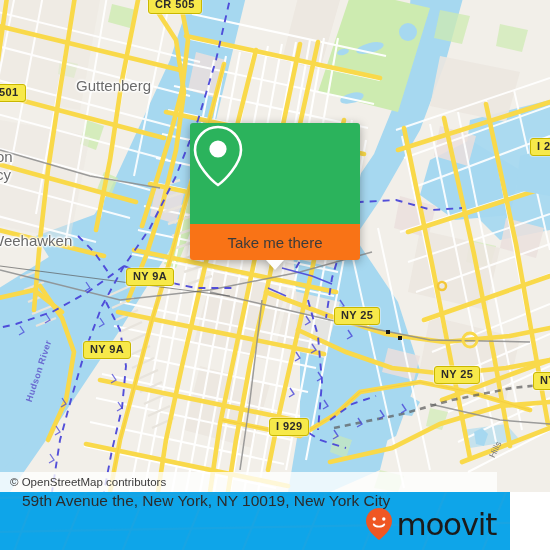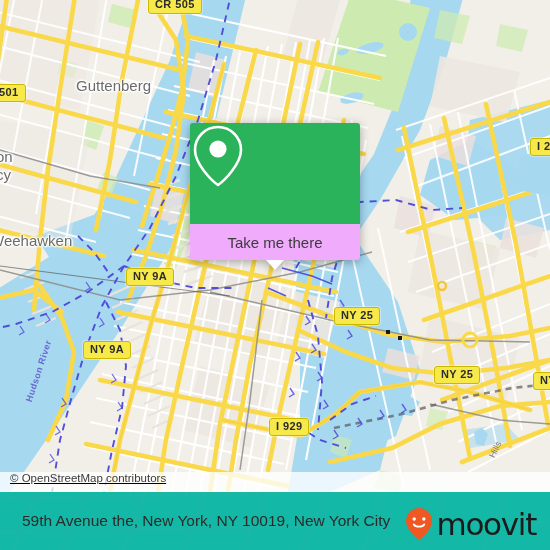--- a/index.html
+++ b/index.html
@@ -59,52 +59,52 @@
   .popup{
     position:absolute;left:190px;top:123px;width:170px;
     filter:drop-shadow(0 2px 5px rgba(0,0,0,.32));
   }
   .popup-head{
     height:101px;background:#2bb35c;
     border-radius:3px 3px 0 0;
     display:flex;align-items:center;justify-content:center;
   }
   .popup-body{
-    height:36px;background:#f0abfc;
+    height:36px;background:#f97316;
     border-radius:0 0 3px 3px;
     display:flex;align-items:center;justify-content:center;
   }
   .popup-body span{
     color:#3b3b3b;font-size:15px;
     font-family:"Liberation Sans","DejaVu Sans",sans-serif;
   }
   .popup-tail{
     position:absolute;left:50%;margin-left:-9px;top:137px;
     width:0;height:0;
     border-left:9px solid transparent;
     border-right:9px solid transparent;
     border-top:10px solid #fdfdfd;
   }
 
   
   .attrib{
-    position:absolute;left:0;top:472px;width:550px;height:20px;
+    position:absolute;left:0;top:472px;width:497px;height:20px;
     background:rgba(255,255,255,.78);
-    display:flex;text-decoration:underline;
+    display:flex;align-items:center;
   }
   .attrib span{
     color:#3a3a3a;font-size:11.5px;padding-left:10px;
     font-family:"Liberation Sans","DejaVu Sans",sans-serif;
   }
 
   
   .footer{
-    position:absolute;left:0;top:492px;width:550px;height:58px;
-    background:#14b8a6;
-    display:flex;align-items:center;
+    position:absolute;left:0;top:492px;width:510px;height:58px;
+    background:#0ea5e9;
+    display:flex;
     overflow:hidden;
   }
   .footer-bg{
     position:absolute;left:0;top:0;width:550px;height:58px;opacity:.07;
   }
   .footer-addr{
     position:relative;
     color:#2b2b2b;font-size:15.5px;
     padding-left:22px;white-space:nowrap;
     font-family:"Liberation Sans","DejaVu Sans",sans-serif;

